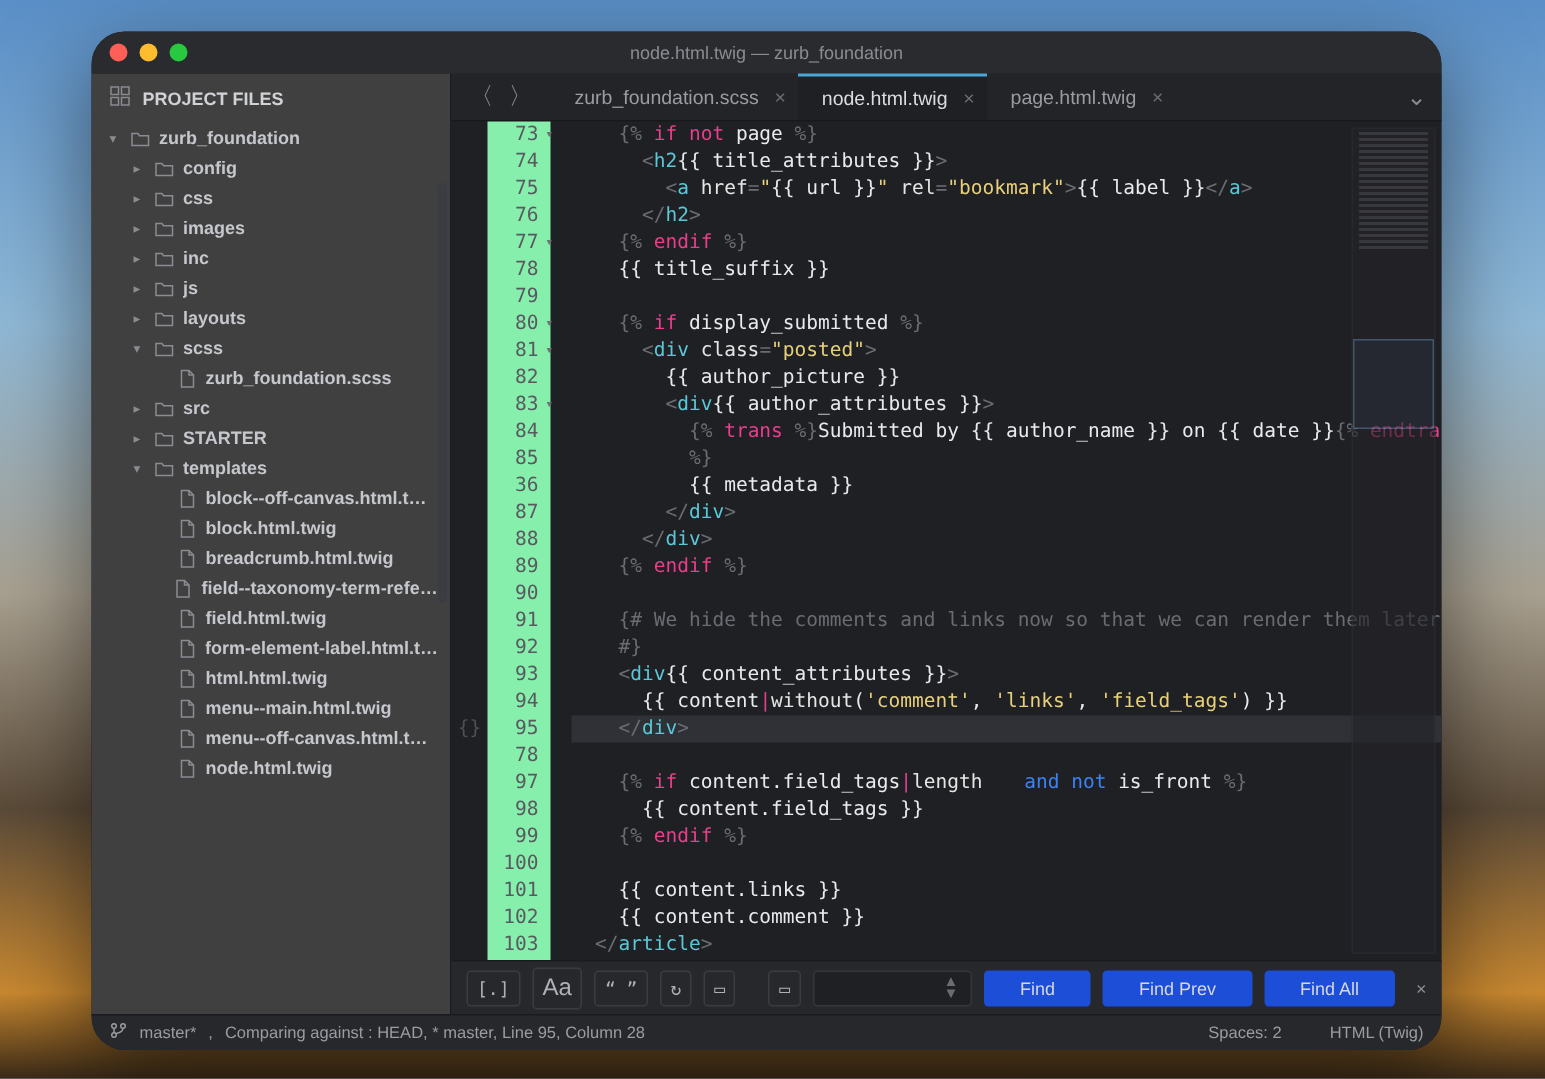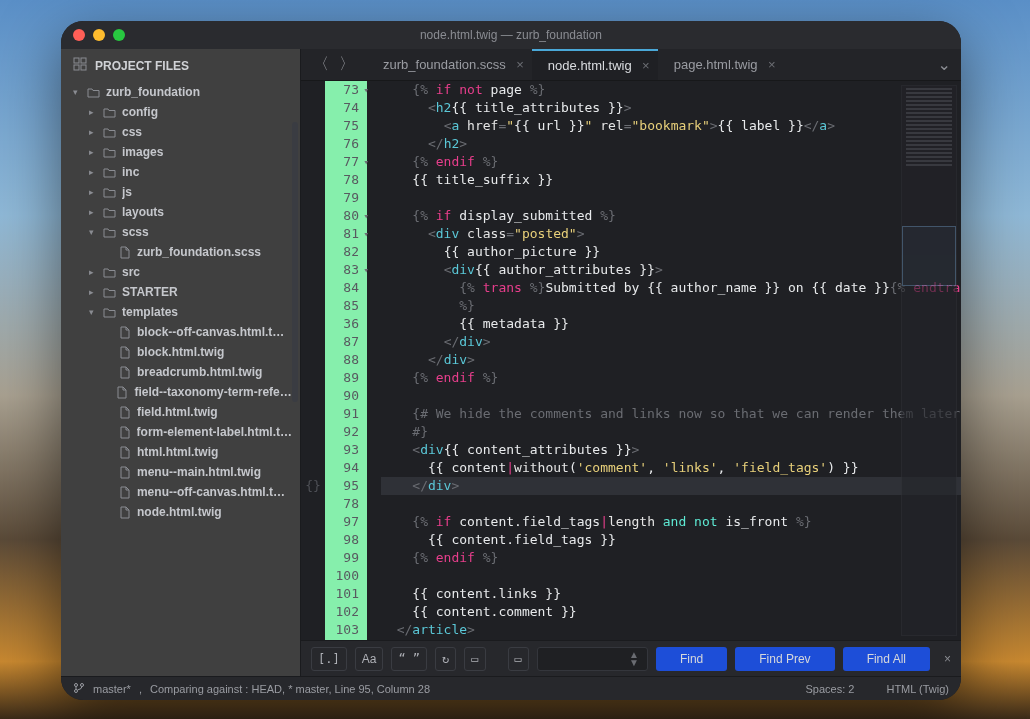--- a/index.html
+++ b/index.html
@@ -54,29 +54,29 @@
   .code .line { height: 18px; }
   .code .line.hl { background: #2f3137; }
   .minimap { position: absolute; right: 4px; top: 4px; width: 56px; bottom: 4px; background: #232429; opacity: 0.6; border: 1px solid #2e3035; }
   .minimap .viewport { position: absolute; left: 0; right: 0; top: 140px; height: 60px; border: 1px solid #5a7a9a; background: rgba(90,122,154,0.15); }
   .minimap .mline { height: 2px; margin: 2px 4px; background: #4a4c52; }
   
   .c-pink { color: #e83e8c; }
   .c-cyan { color: #5bc8d8; }
   .c-teal { color: #e5e5e5; }
   .c-yellow { color: #e8d07a; }
-  .c-purple { color: #5eead4; }
+  .c-purple { color: #3b82f6; margin-left: 20px; }
   .c-gray { color: #6a6c72; }
   .c-white { color: #e8eaec; }
   .find-bar {
     height: 36px; background: #27282c; border-top: 1px solid #1a1b1e;
     display: flex; align-items: center; padding: 0 10px; gap: 8px; color: #aeb0b6; font-size: 12px; flex-shrink: 0;
   }
   .find-opt { padding: 4px 6px; border: 1px solid #3a3c42; border-radius: 3px; cursor: pointer; font-family: monospace; font-size: 12px; }
-  .find-opt.wide { font-family: inherit; font-size: 12px; }
+  .find-opt.wide { font-family: inherit; font-size: 16px; }
   .find-input { flex: 1; background: #1f2023; border: 1px solid #34363c; border-radius: 3px; height: 24px; padding: 0 8px; color: #ccc; display: flex; align-items: center; justify-content: flex-end; }
   .find-updown { color: #6a6c72; font-size: 10px; line-height: 8px; }
   .find-btn { background: #1d4ed8; color: #d5d7db; padding: 5px 24px; border-radius: 3px; font-size: 12px; cursor: pointer; }
   .find-close { color: #8a8c92; cursor: pointer; margin-left: 6px; }
   .status-bar {
     height: 24px; background: #27282c; border-top: 1px solid #1a1b1e;
     display: flex; align-items: center; padding: 4px 12px; color: #9a9ca2; font-size: 11px; gap: 8px; flex-shrink: 0;
   }
   .status-bar .spacer { flex: 1; }
   .branch-icn { color: #9a9ca2; }

